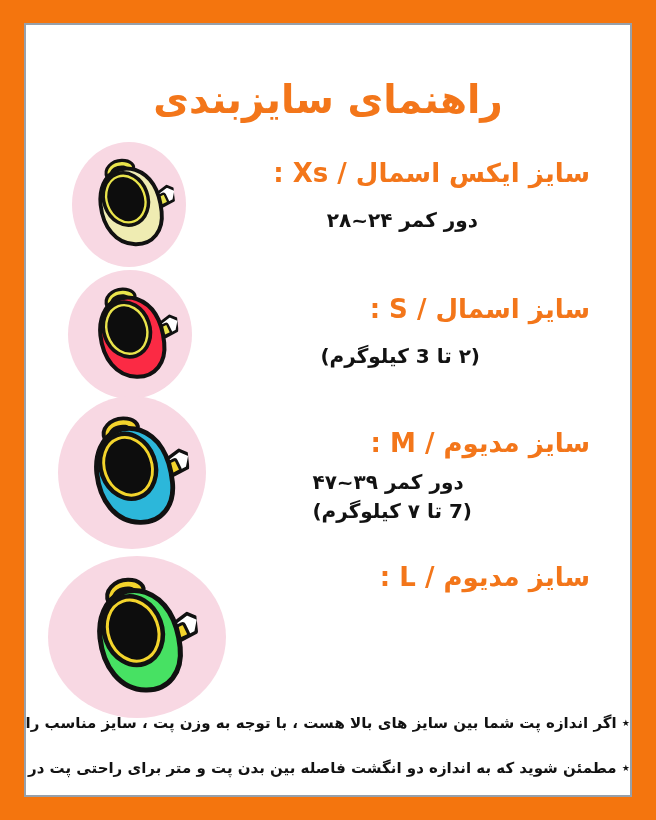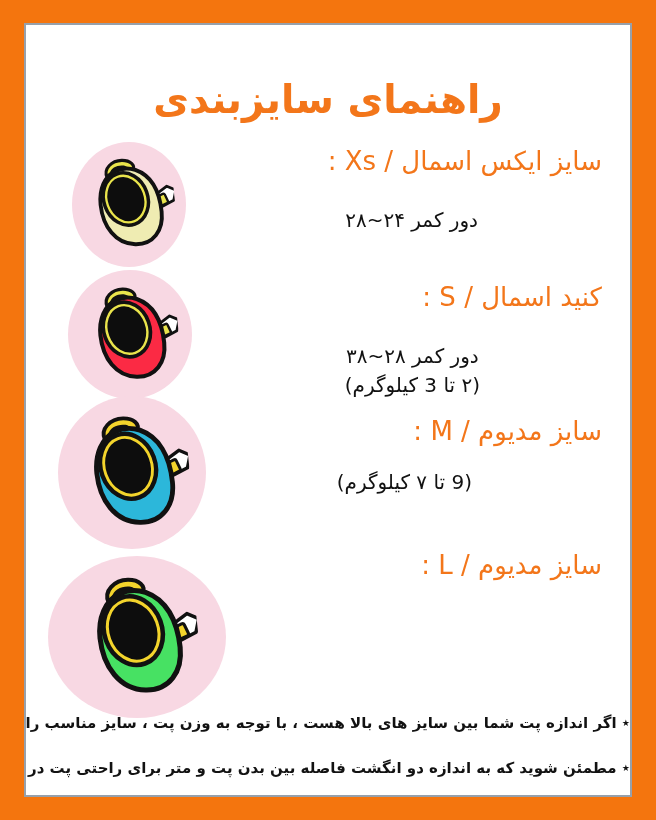--- a/index.html
+++ b/index.html
@@ -32,31 +32,31 @@
     position:absolute;
     background:var(--circle-pink,#f8d8e3);
     border-radius:50%;
     display:flex;align-items:center;justify-content:center;
   }
   .harness{
     width:82%;height:82%;
     transform:rotate(-6deg);
   }
   .heading{
-    position:absolute;right:28px;margin:0;
+    position:absolute;right:28px;margin:12px;
     direction:rtl;unicode-bidi:plaintext;
-    font-size:26px;font-weight:normal;
+    font-size:26px;font-weight:bold;
     color:var(--heading-orange,#f4750e);
     white-space:nowrap;
   }
   .body-text{
     position:absolute;
     direction:rtl;
-    text-align:center;
-    font-size:20px;font-weight:normal;
+    text-align:left;
+    font-size:20px;font-weight:bold;
     color:var(--text-color,#111111);
     line-height:1.45;
     white-space:nowrap;
   }
   
   .sec-xs .circle{left:46px;top:117px;width:114px;height:125px;}
   .sec-xs .heading{top:121px;}
   .sec-xs .body-text{top:181px;right:152px;}
 
   .sec-s .circle{left:42px;top:245px;width:124px;height:129px;}
@@ -121,36 +121,36 @@
       <div>دور کمر ۲۴~۲۸</div>
     </div>
   </section>
 
   <section class="size-section sec-s">
     <div class="circle">
       <svg class="harness" viewBox="0 0 120 130" style="--main: #fb2a44; --trim: #e9e44c;">
           <use href="#harness-shape"></use>
         </svg>
     </div>
-    <h2 class="heading">کنید اسمال / S :</h2>
+    <h2 class="heading">سایز اسمال / S :</h2>
     <div class="body-text">
-      <div>دور کمر ۲۸~۳۸</div>
       <div>(۲ تا 3 کیلوگرم)</div>
     </div>
   </section>
 
   <section class="size-section sec-m">
     <div class="circle">
       <svg class="harness" viewBox="0 0 120 130" style="--main: #2cb7da; --trim: #f3d42c;">
           <use href="#harness-shape"></use>
         </svg>
     </div>
     <h2 class="heading">سایز مدیوم / M :</h2>
     <div class="body-text">
-      <div>(9 تا ۷ کیلوگرم)</div>
+      <div>دور کمر ۳۹~۴۷</div>
+      <div>(7 تا ۷ کیلوگرم)</div>
     </div>
   </section>
 
   <section class="size-section sec-l">
     <div class="circle">
       <svg class="harness" viewBox="0 0 120 130" style="--main: #47e163; --trim: #f3d42c;">
           <use href="#harness-shape"></use>
         </svg>
     </div>
     <h2 class="heading">سایز مدیوم / L :</h2>

